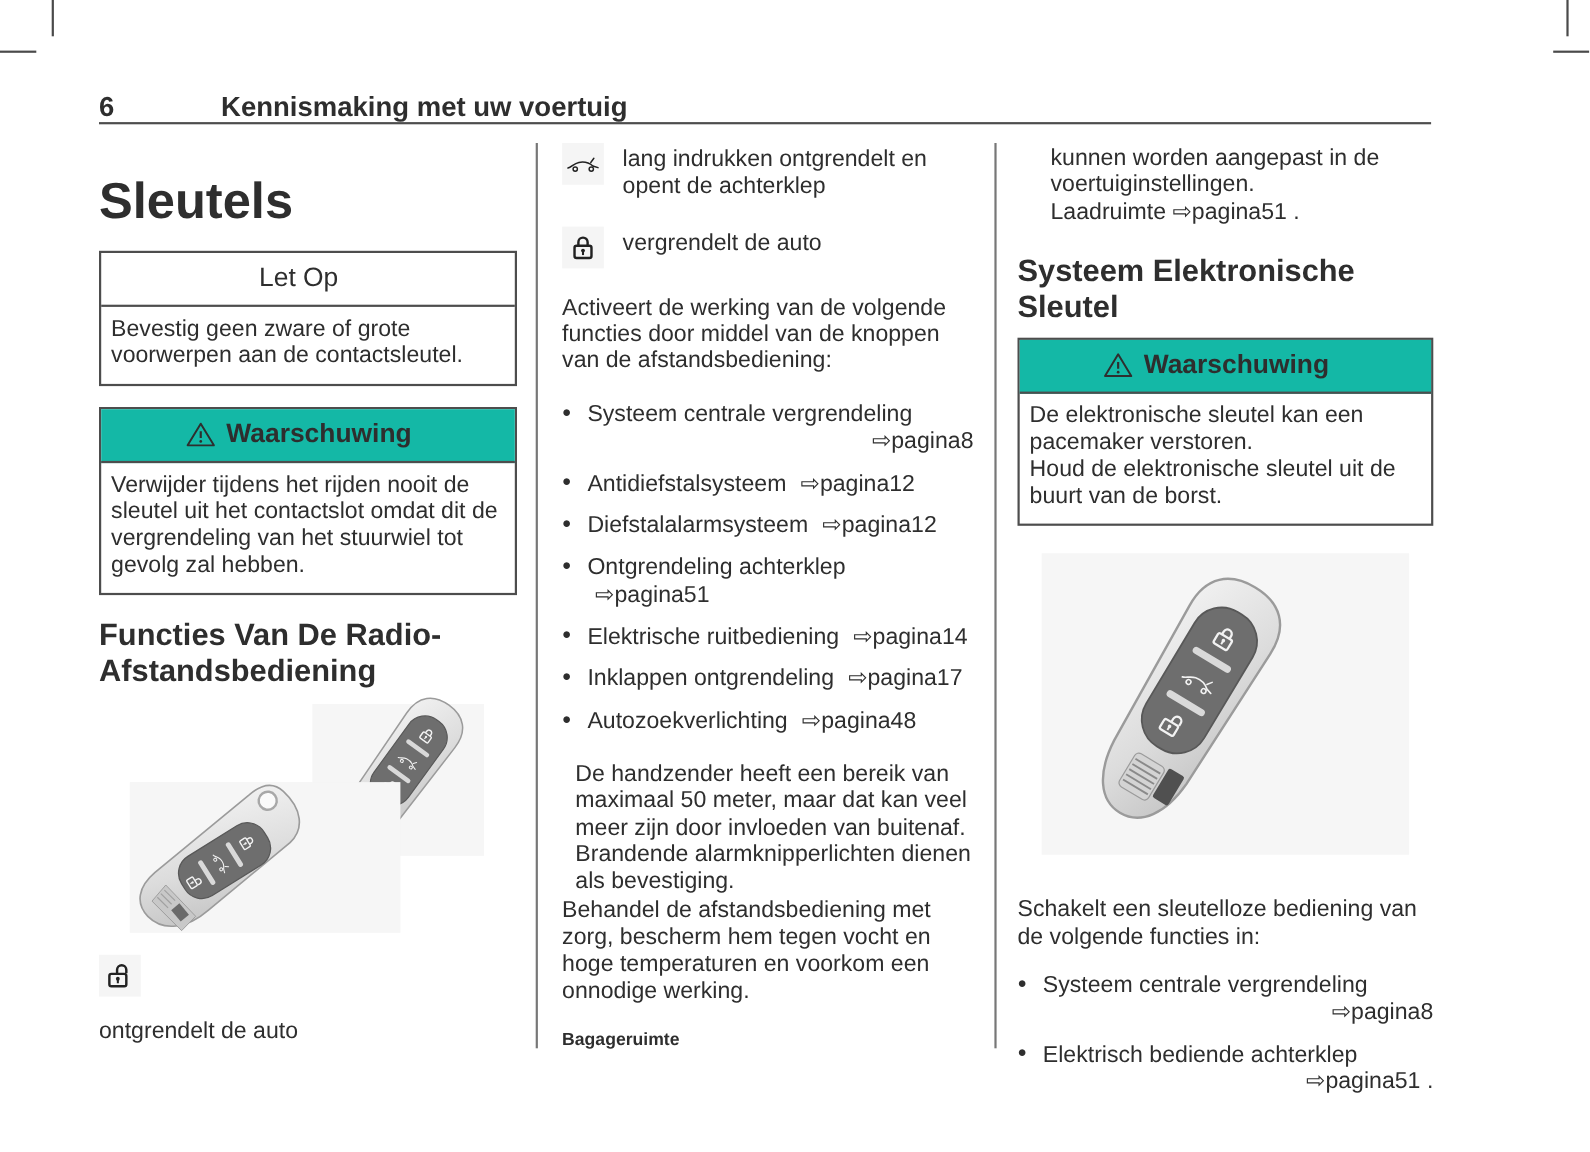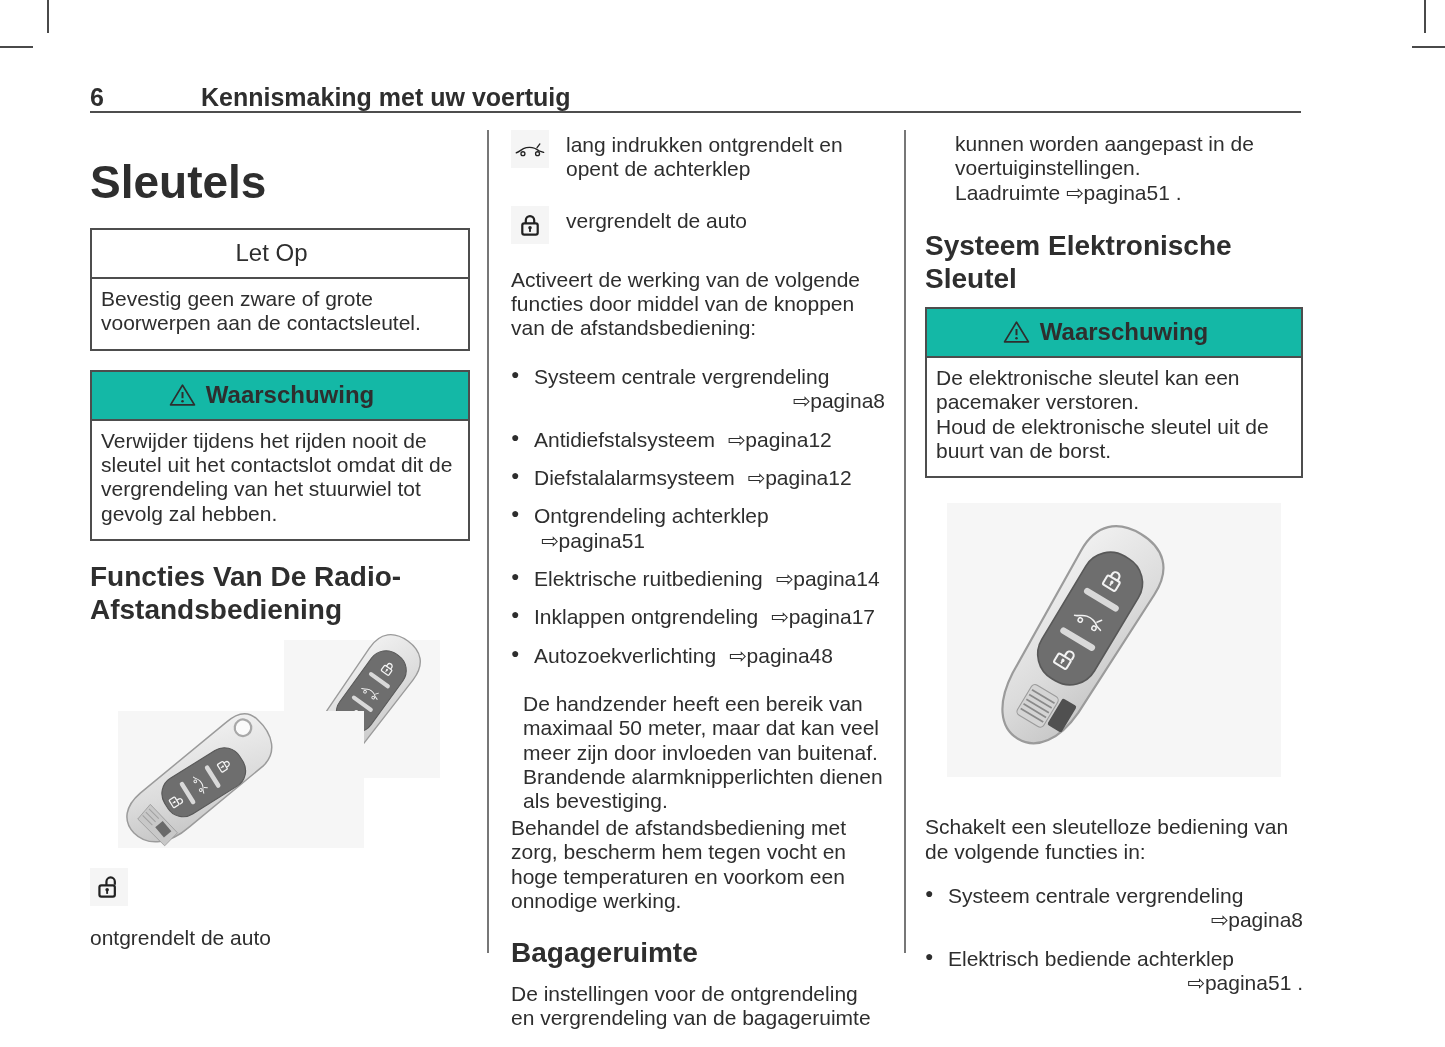--- a/index.html
+++ b/index.html
@@ -18,21 +18,21 @@
   
   .col { position:absolute; top:130px; font-size:21px; line-height:1.16; }
   .col-left  { left:90px;  width:380px; }
   .col-mid   { left:511px; width:374px; }
   .col-right { left:925px; width:378px; }
   .divider { position:absolute; top:130px; width:2px; height:823px; background:#777; }
   .divider-1 { left:487px; } .divider-2 { left:904px; }
 
   .h1 { font-size:46px; font-weight:bold; margin:28px 0 22px 0; line-height:1.05; }
   .h2 { font-size:28px; font-weight:bold; line-height:1.18; margin:16px 0 12px 0; }
-  .h3 { font-size:28px; font-weight:bold; margin:20px 0 12px 0; }
+  .h3 { font-size:16px; font-weight:bold; margin:20px 0 12px 0; }
 
   .box { border:2px solid #4d4d4d; margin:0 0 19px 0; }
   .box-header {
     display:flex; align-items:center; justify-content:center; gap:10px;
     font-size:24px; padding:9px 21px 10px 4px; border-bottom:2px solid #4d4d4d;
   }
   .box-header.warn { background:#14b8a6;font-weight:bold; }
   .box-body { padding:8px 9px 13px 9px; white-space:pre-line; }
 
   .para { margin:0 0 24px 0; white-space:pre-line; }
@@ -249,21 +249,20 @@
       <li>
         <span>Autozoekverlichting</span>
         <span class="ref">⇨pagina48</span>
       </li>
     </ul>
 
     <div class="para-tight">De handzender heeft een bereik van maximaal 50 meter, maar dat kan veel meer zijn door invloeden van buitenaf. Brandende alarmknipperlichten dienen als bevestiging.</div>
     <div class="para">Behandel de afstandsbediening met zorg, bescherm hem tegen vocht en hoge temperaturen en voorkom een onnodige werking.</div>
 
     <div class="h3">Bagageruimte</div>
-    <div class="para">De instellingen voor de ontgrendeling en vergrendeling van de bagageruimte</div>
   </div>
 
   <div class="col col-right">
     <div class="para" style="margin-top:2px;margin-left:30px;">kunnen worden aangepast in de voertuiginstellingen.
 Laadruimte ⇨pagina51 .</div>
 
     <div class="h2" style="margin-top:0;">Systeem Elektronische Sleutel</div>
 
     <div class="box">
       <div class="box-header warn">

